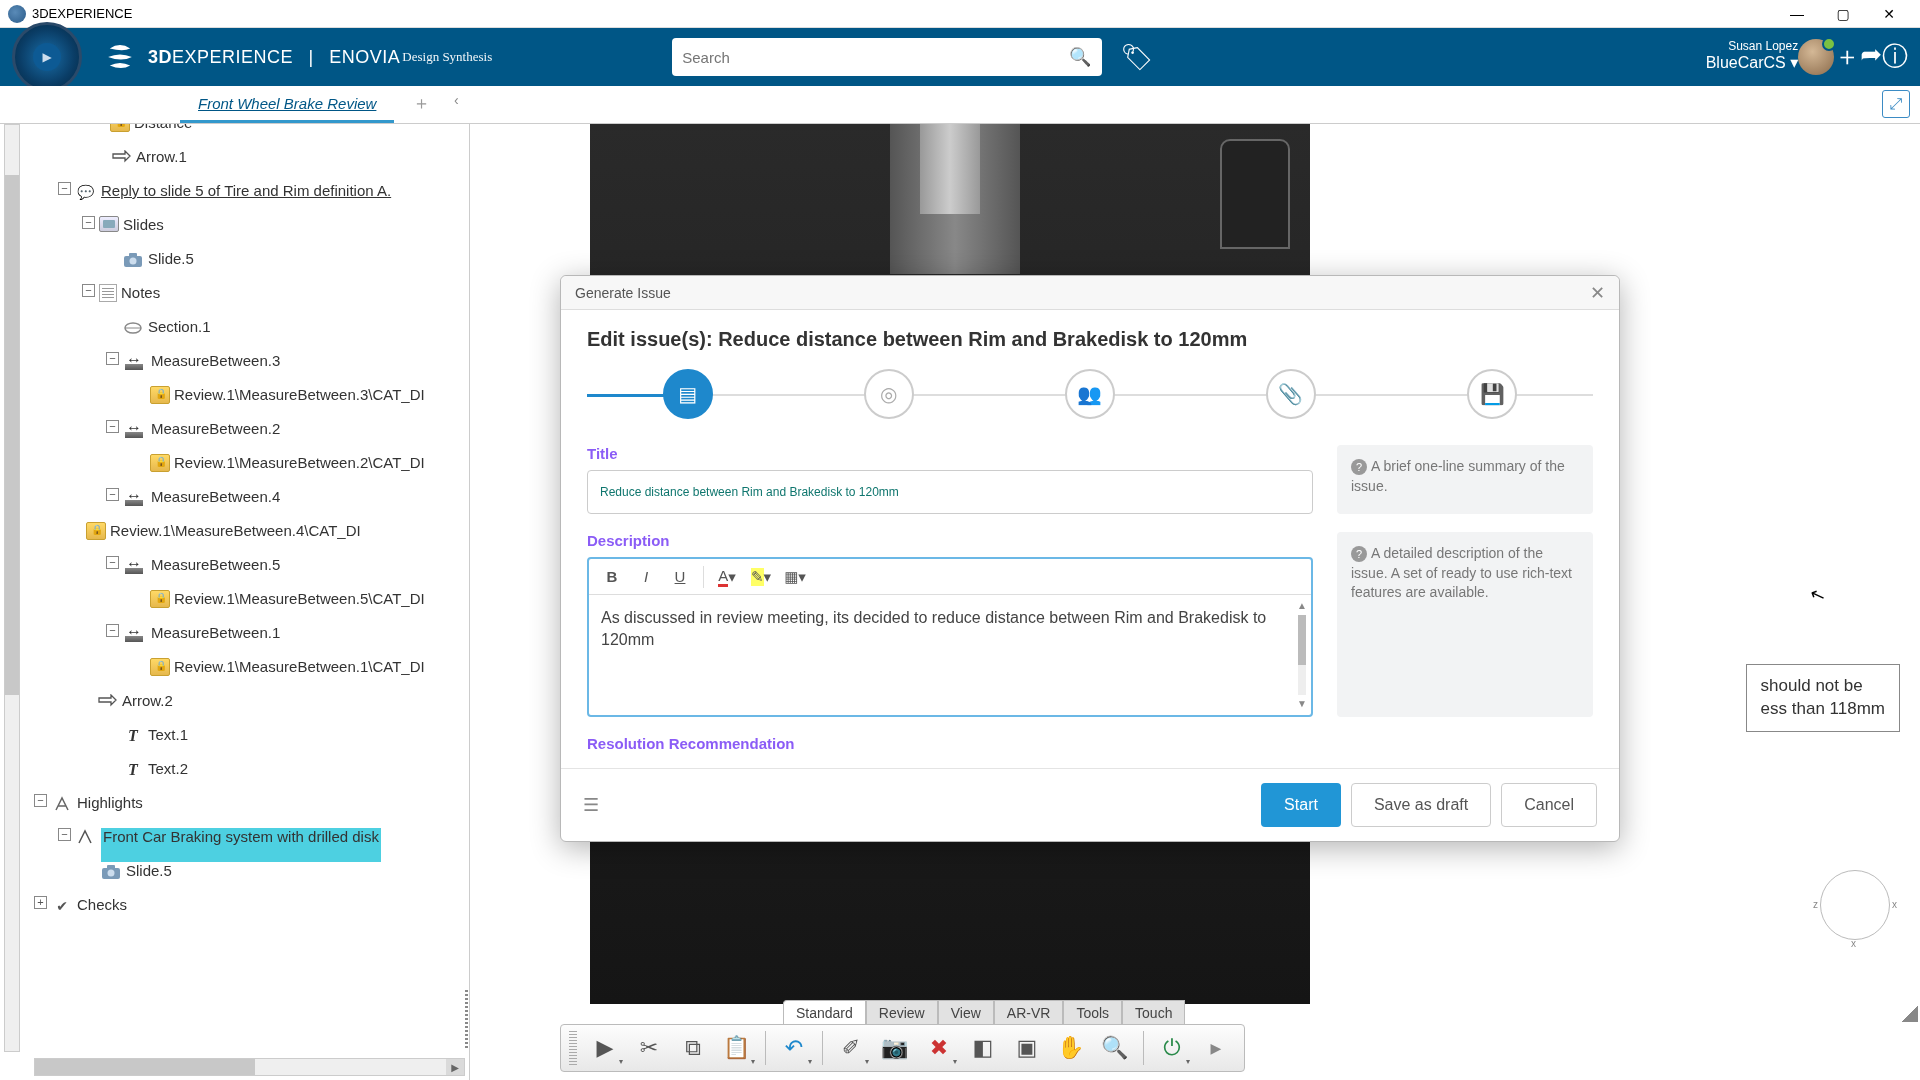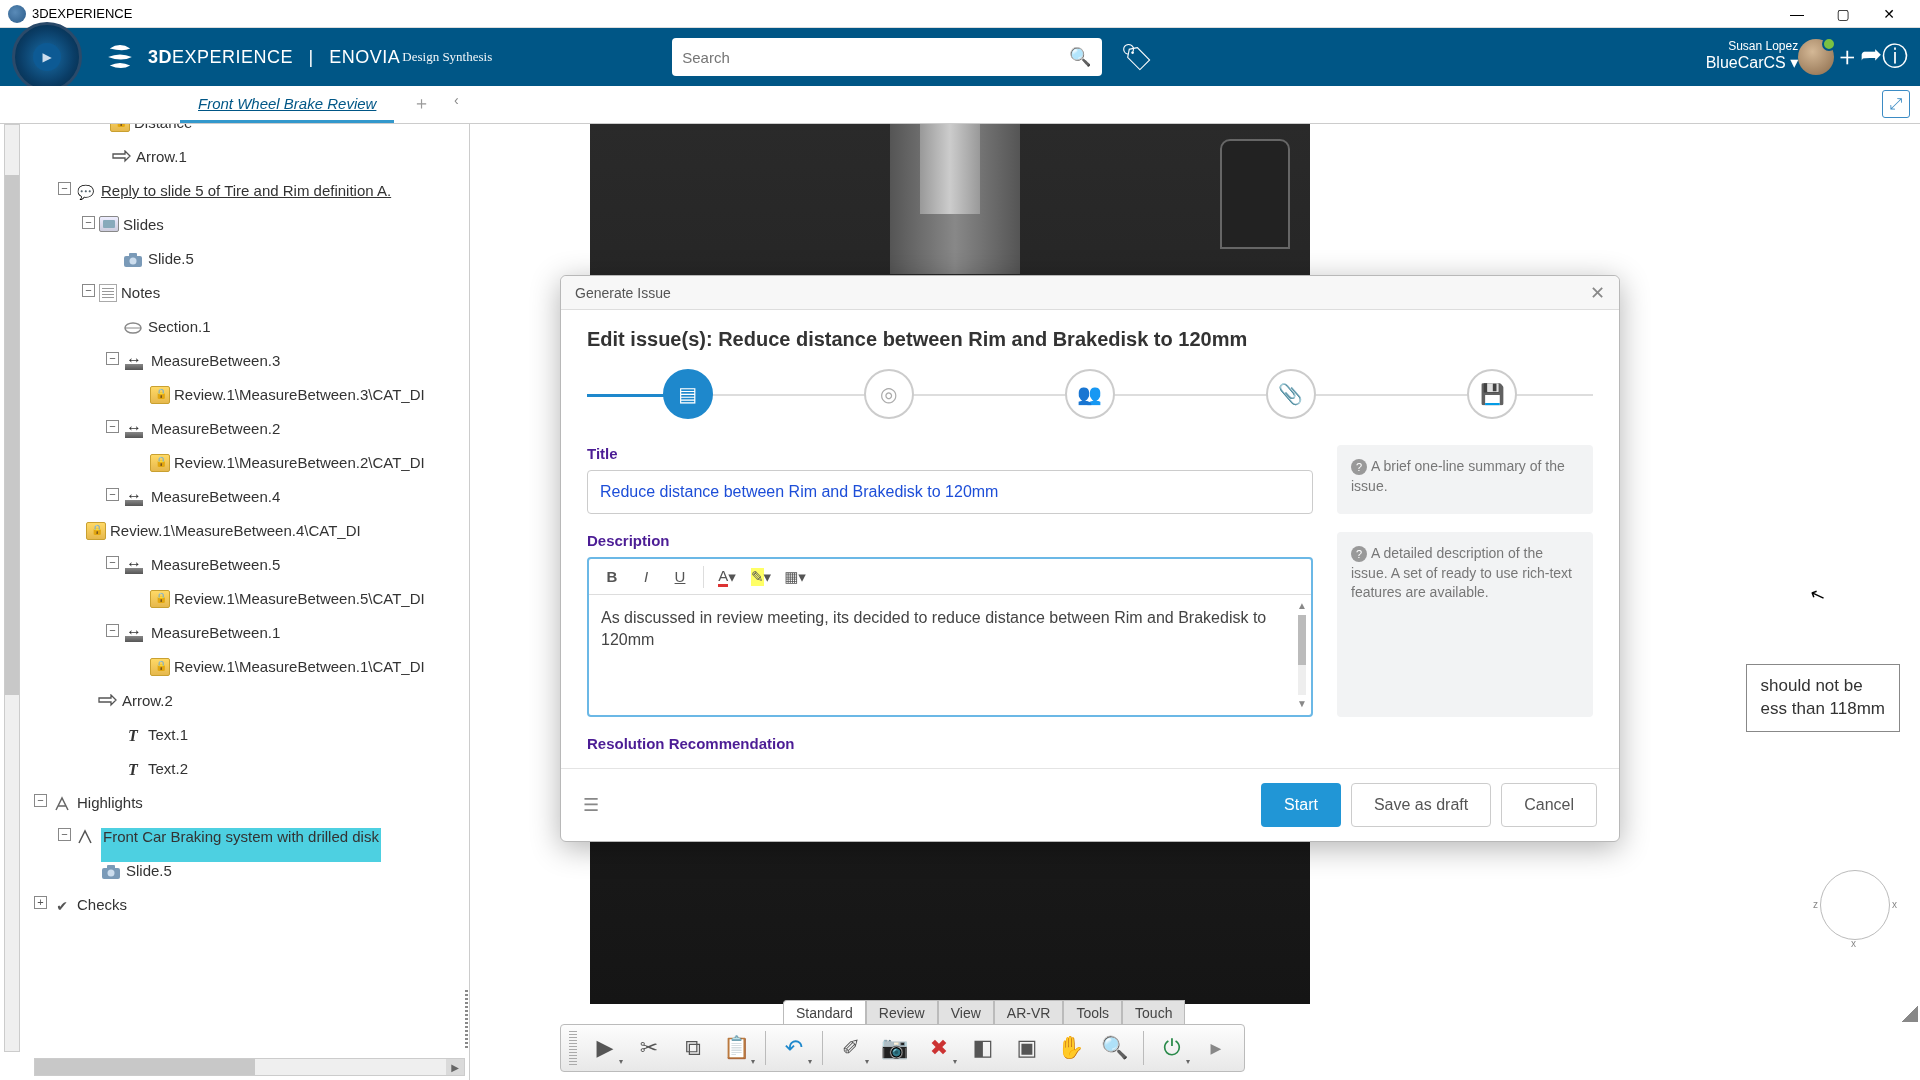--- a/index.html
+++ b/index.html
@@ -99,22 +99,22 @@
 .dlg-body { padding: 18px 26px 8px; max-height: 560px; overflow: hidden; }
 .dlg-h1 { font-size: 20px; font-weight: bold; color: #333; margin-bottom: 18px; }
 .wizard { display: flex; align-items: center; margin: 8px 0 26px; position: relative; }
 .wizard::before { content:''; position:absolute; left:0; right:0; top:50%; height:2px; background:#ddd; }
 .wizard .done-line { position:absolute; left:0; width:100px; top:50%; height:3px; background:#1e88cc; }
 .wstep { width: 50px; height: 50px; border-radius: 50%; border: 2px solid #ccc; background: #fff; z-index: 1; display: flex; align-items: center; justify-content: center; color: #aaa; font-size: 20px; margin: 0 auto; }
 .wstep.active { background: #1e88cc; border-color: #1e88cc; color: #fff; }
 .wstep-wrap { flex: 1; display: flex; justify-content: center; }
 .field-row { display: flex; gap: 24px; margin-bottom: 18px; }
 .field-main { flex: 1; }
-.field-label { font-size: 15px; color: #4c1d95; font-weight: bold; margin-bottom: 8px; display:block;}
-.field-input { width: 100%; height: 44px; border: 1px solid #ccc; border-radius: 4px; padding: 0 12px; font-size: 16px; color: #1d4ed8; }
+.field-label { font-size: 15px; color: #8b5cf6; font-weight: bold; margin-bottom: 8px; display:block;}
+.field-input { width: 100%; height: 44px; border: 1px solid #ccc; border-radius: 4px; padding: 0 12px; font-size: 12px; color: #0f766e; }
 .field-hint { width: 256px; background: #f2f3f4; border-radius: 4px; padding: 12px 14px; font-size: 14px; color: #777; line-height: 1.4; }
 .field-hint .qm { display:inline-block; width:16px; height:16px; border-radius:50%; background:#999; color:#fff; font-size:11px; text-align:center; line-height:16px; margin-right:4px;}
 .rte { border: 2px solid #6bb8e6; border-radius: 4px; }
 .rte-toolbar { height: 36px; border-bottom: 1px solid #ddd; display: flex; align-items: center; gap: 4px; padding: 0 8px; }
 .rte-btn { width: 30px; height: 28px; display: flex; align-items: center; justify-content: center; font-size: 15px; color: #555; cursor: pointer; border-radius:3px;}
 .rte-sep { width:1px; height:22px; background:#ddd; margin:0 4px;}
 .rte-body { min-height: 120px; padding: 12px; font-size: 16px; color: #444; line-height: 1.4; position:relative;}
 .rte-scroll { position:absolute; right:2px; top:4px; bottom:4px; width:14px; }
 .rte-scroll .up,.rte-scroll .dn{height:14px;font-size:10px;color:#888;text-align:center;cursor:pointer;}
 .rte-scroll .tr{position:absolute;top:16px;bottom:16px;left:3px;width:8px;background:#eee;}

